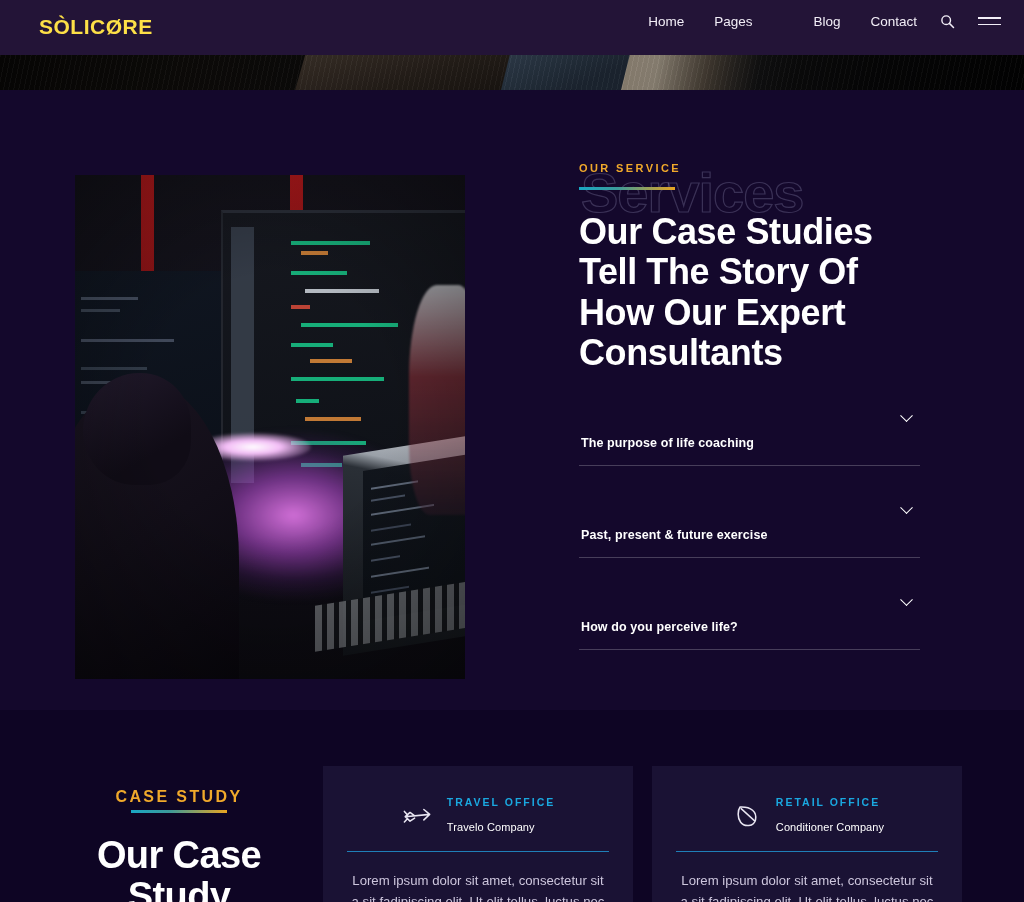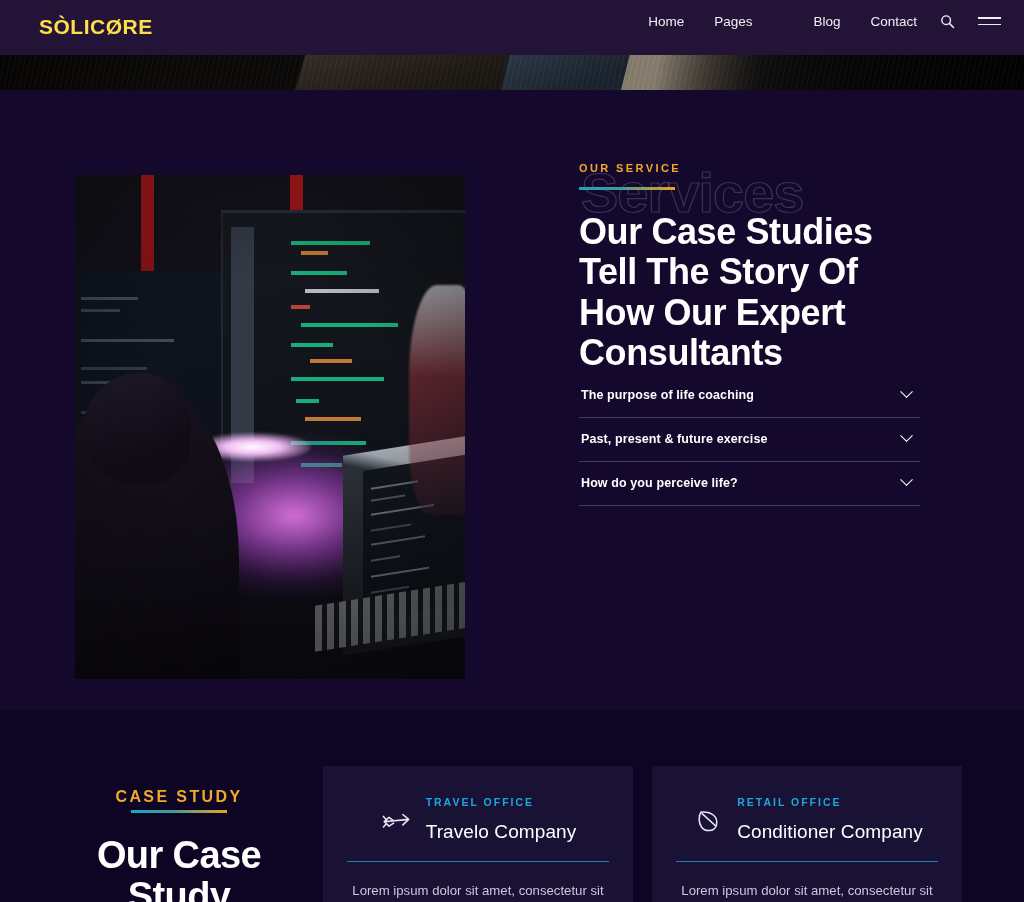--- a/index.html
+++ b/index.html
@@ -382,20 +382,21 @@
     justify-content: space-between;
     padding: 14px 3px 15px 2px;
     cursor: pointer;
   }
 
   .acc-title {
     font-size: 12.5px;
     font-weight: 700;
     color: #ffffff;
     letter-spacing: 0.1px;
+    margin-top: 48px;
   }
 
   .acc-chevron {
     width: 9px; height: 9px;
     border-right: 1.6px solid #ffffff;
     border-bottom: 1.6px solid #ffffff;
     transform: rotate(45deg) translate(-2px,-2px);
     margin-right: 6px;
     flex: none;
   }
@@ -470,21 +471,21 @@
   .cs-kicker {
     color: #1aa8e0;
     font-size: 10.5px;
     font-weight: 700;
     letter-spacing: 2px;
     margin-bottom: 13px;
   }
 
   .cs-company {
     color: #ffffff;
-    font-size: 19px;
+    font-size: 11px;
     font-weight: 400;
     letter-spacing: 0.1px;
   }
 
   .cs-body {
     margin-top: 18px;
     text-align: center;
     font-size: 13.2px;
     line-height: 1.62;
     color: #cdc6dd;

